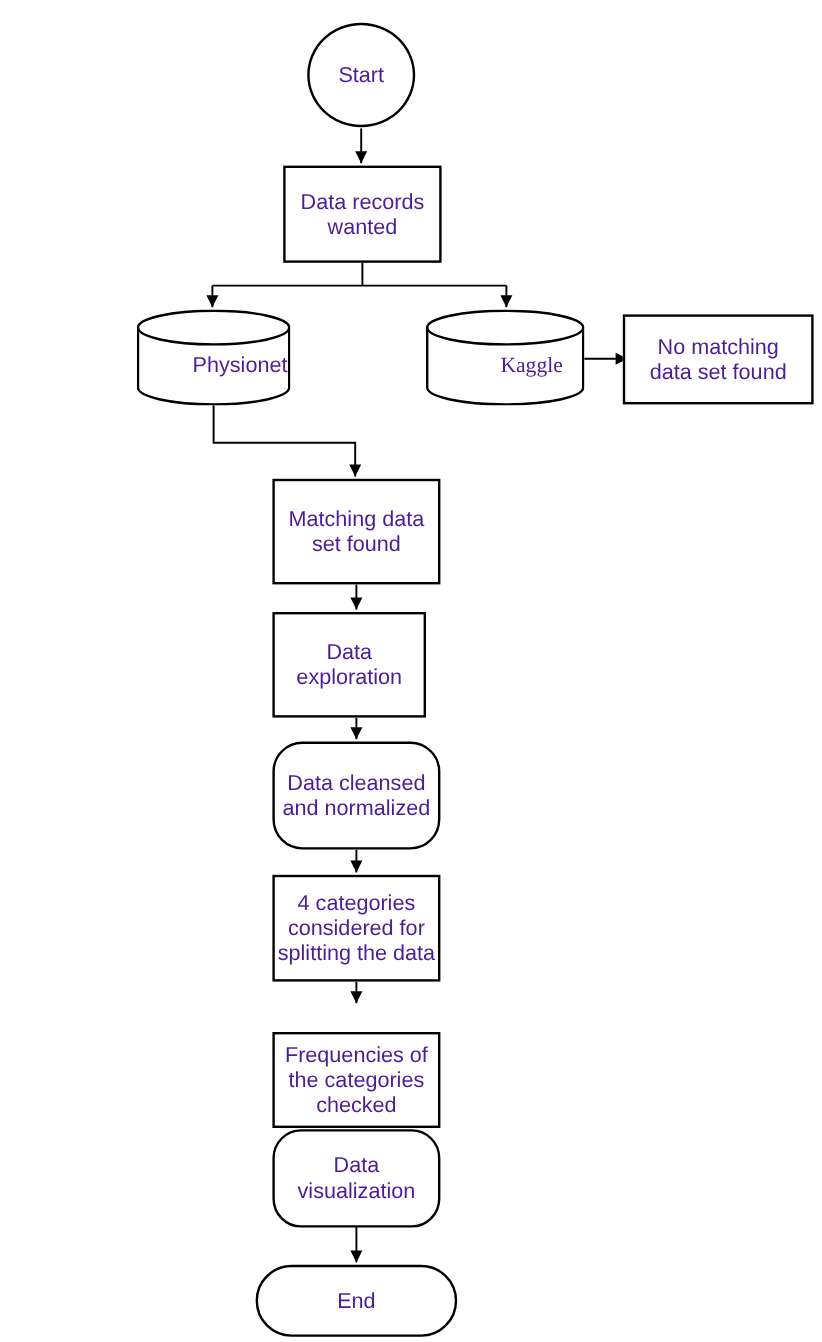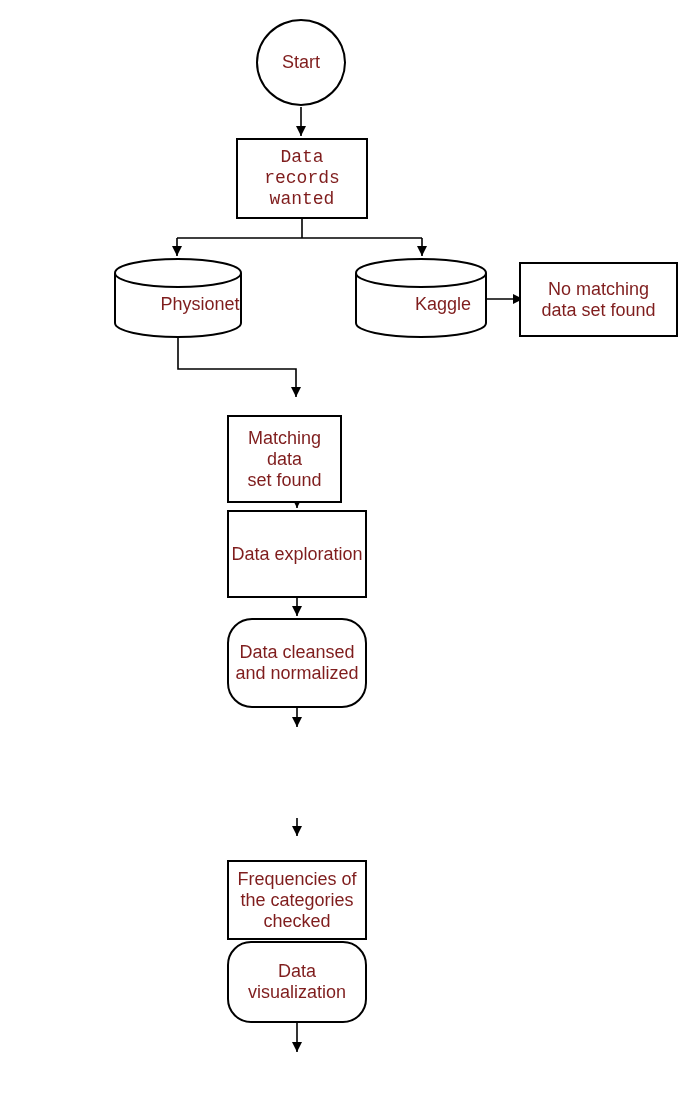--- a/index.html
+++ b/index.html
@@ -2,21 +2,21 @@
 <html><head>
 <meta charset="utf-8">
 <style>
   html, body { margin: 0; padding: 0; background: #ffffff; }
   .canvas {
     position: relative;
     width: 685px;
     height: 1118px;
     background: #ffffff;
     font-family: "Liberation Sans", sans-serif;
-    color: #7f1d1d;
+    color: #4c1d95;
     overflow: hidden;
   }
   svg.edges {
     position: absolute;
     left: 0; top: 0;
     pointer-events: none;
   }
   .edge {
     stroke: #000000;
     stroke-width: 1.6;
@@ -51,26 +51,26 @@
     stroke: #000000;
     stroke-width: 2;
   }
   .cyl-rim {
     fill: none;
     stroke: #000000;
     stroke-width: 2;
   }
   
   #n-start        { left: 256px; top: 19px;  width: 90px;  height: 87px; }
-  #n-records      { left: 236px; top: 138px; width: 132px; height: 81px; font-family: Liberation Mono, monospace; }
+  #n-records      { left: 236px; top: 138px; width: 132px; height: 81px; }
   #n-physionet    { left: 114px; top: 258px; width: 128px; height: 80px; }
-  #n-kaggle       { left: 355px; top: 258px; width: 132px; height: 80px; }
+  #n-kaggle       { left: 355px; top: 258px; width: 132px; height: 80px; font-family: Liberation Serif, serif; }
   #n-nomatch      { left: 519px; top: 262px; width: 159px; height: 75px; }
-  #n-match        { left: 227px; top: 399px; width: 115px; height: 88px; margin-top: 16px; }
-  #n-explore      { left: 227px; top: 510px; width: 140px; height: 88px; }
+  #n-match        { left: 227px; top: 399px; width: 140px; height: 88px; }
+  #n-explore      { left: 227px; top: 510px; width: 128px; height: 88px; }
   #n-cleansed     { left: 227px; top: 618px; width: 140px; height: 90px; border-radius: 25px; }
   #n-categories   { left: 227px; top: 729px; width: 140px; height: 89px; }
   #n-frequencies  { left: 227px; top: 838px; width: 140px; height: 80px; margin-top: 22px; }
   #n-visual       { left: 227px; top: 941px; width: 140px; height: 82px; border-radius: 24px; }
   #n-end          { left: 213px; top: 1054px; width: 168px; height: 60px; }
 </style>
 </head>
 <body>
 
 <div class="canvas">
@@ -132,26 +132,34 @@
 
   <div id="n-explore" class="node">
     <span class="label">Data exploration</span>
   </div>
 
   <div id="n-cleansed" class="node">
     <span class="label">Data cleansed
 and normalized</span>
   </div>
 
+  <div id="n-categories" class="node">
+    <span class="label">4 categories
+considered for
+splitting the data</span>
+  </div>
 
   <div id="n-frequencies" class="node">
     <span class="label">Frequencies of
 the categories
 checked</span>
   </div>
 
   <div id="n-visual" class="node">
     <span class="label">Data
 visualization</span>
   </div>
 
+  <div id="n-end" class="node terminator">
+    <span class="label">End</span>
+  </div>
 
 </div>
 
 </body></html>

